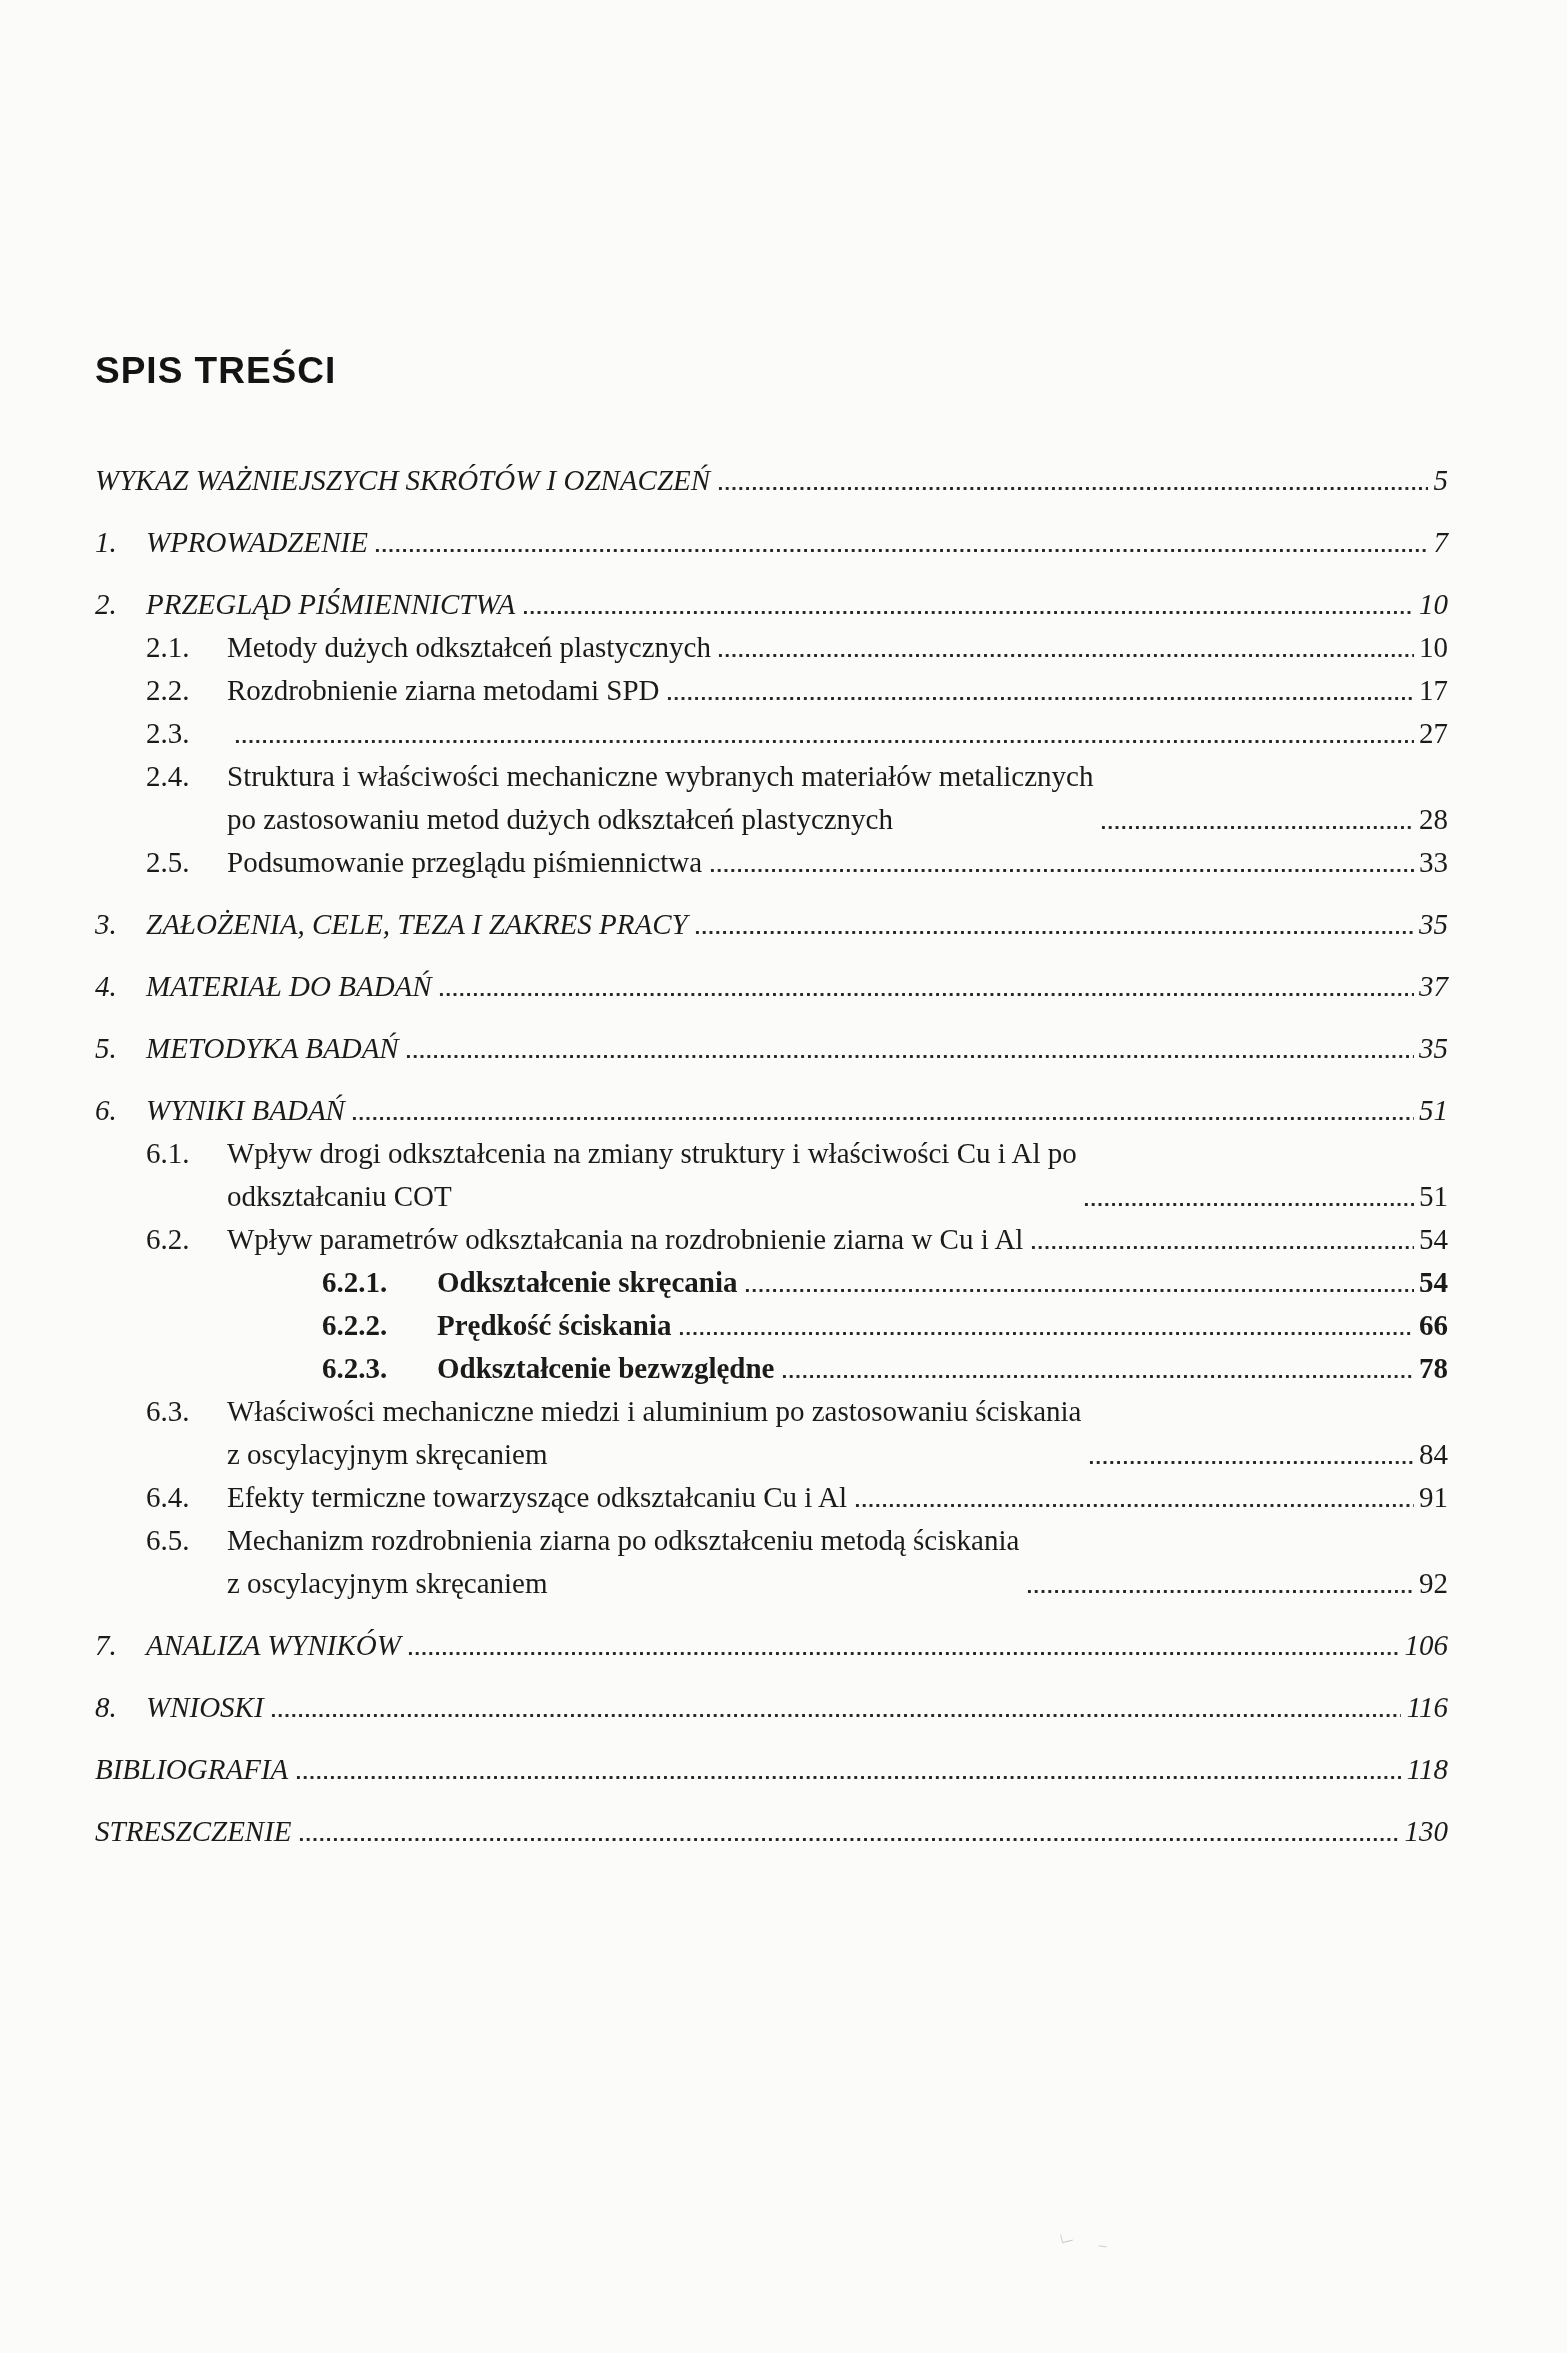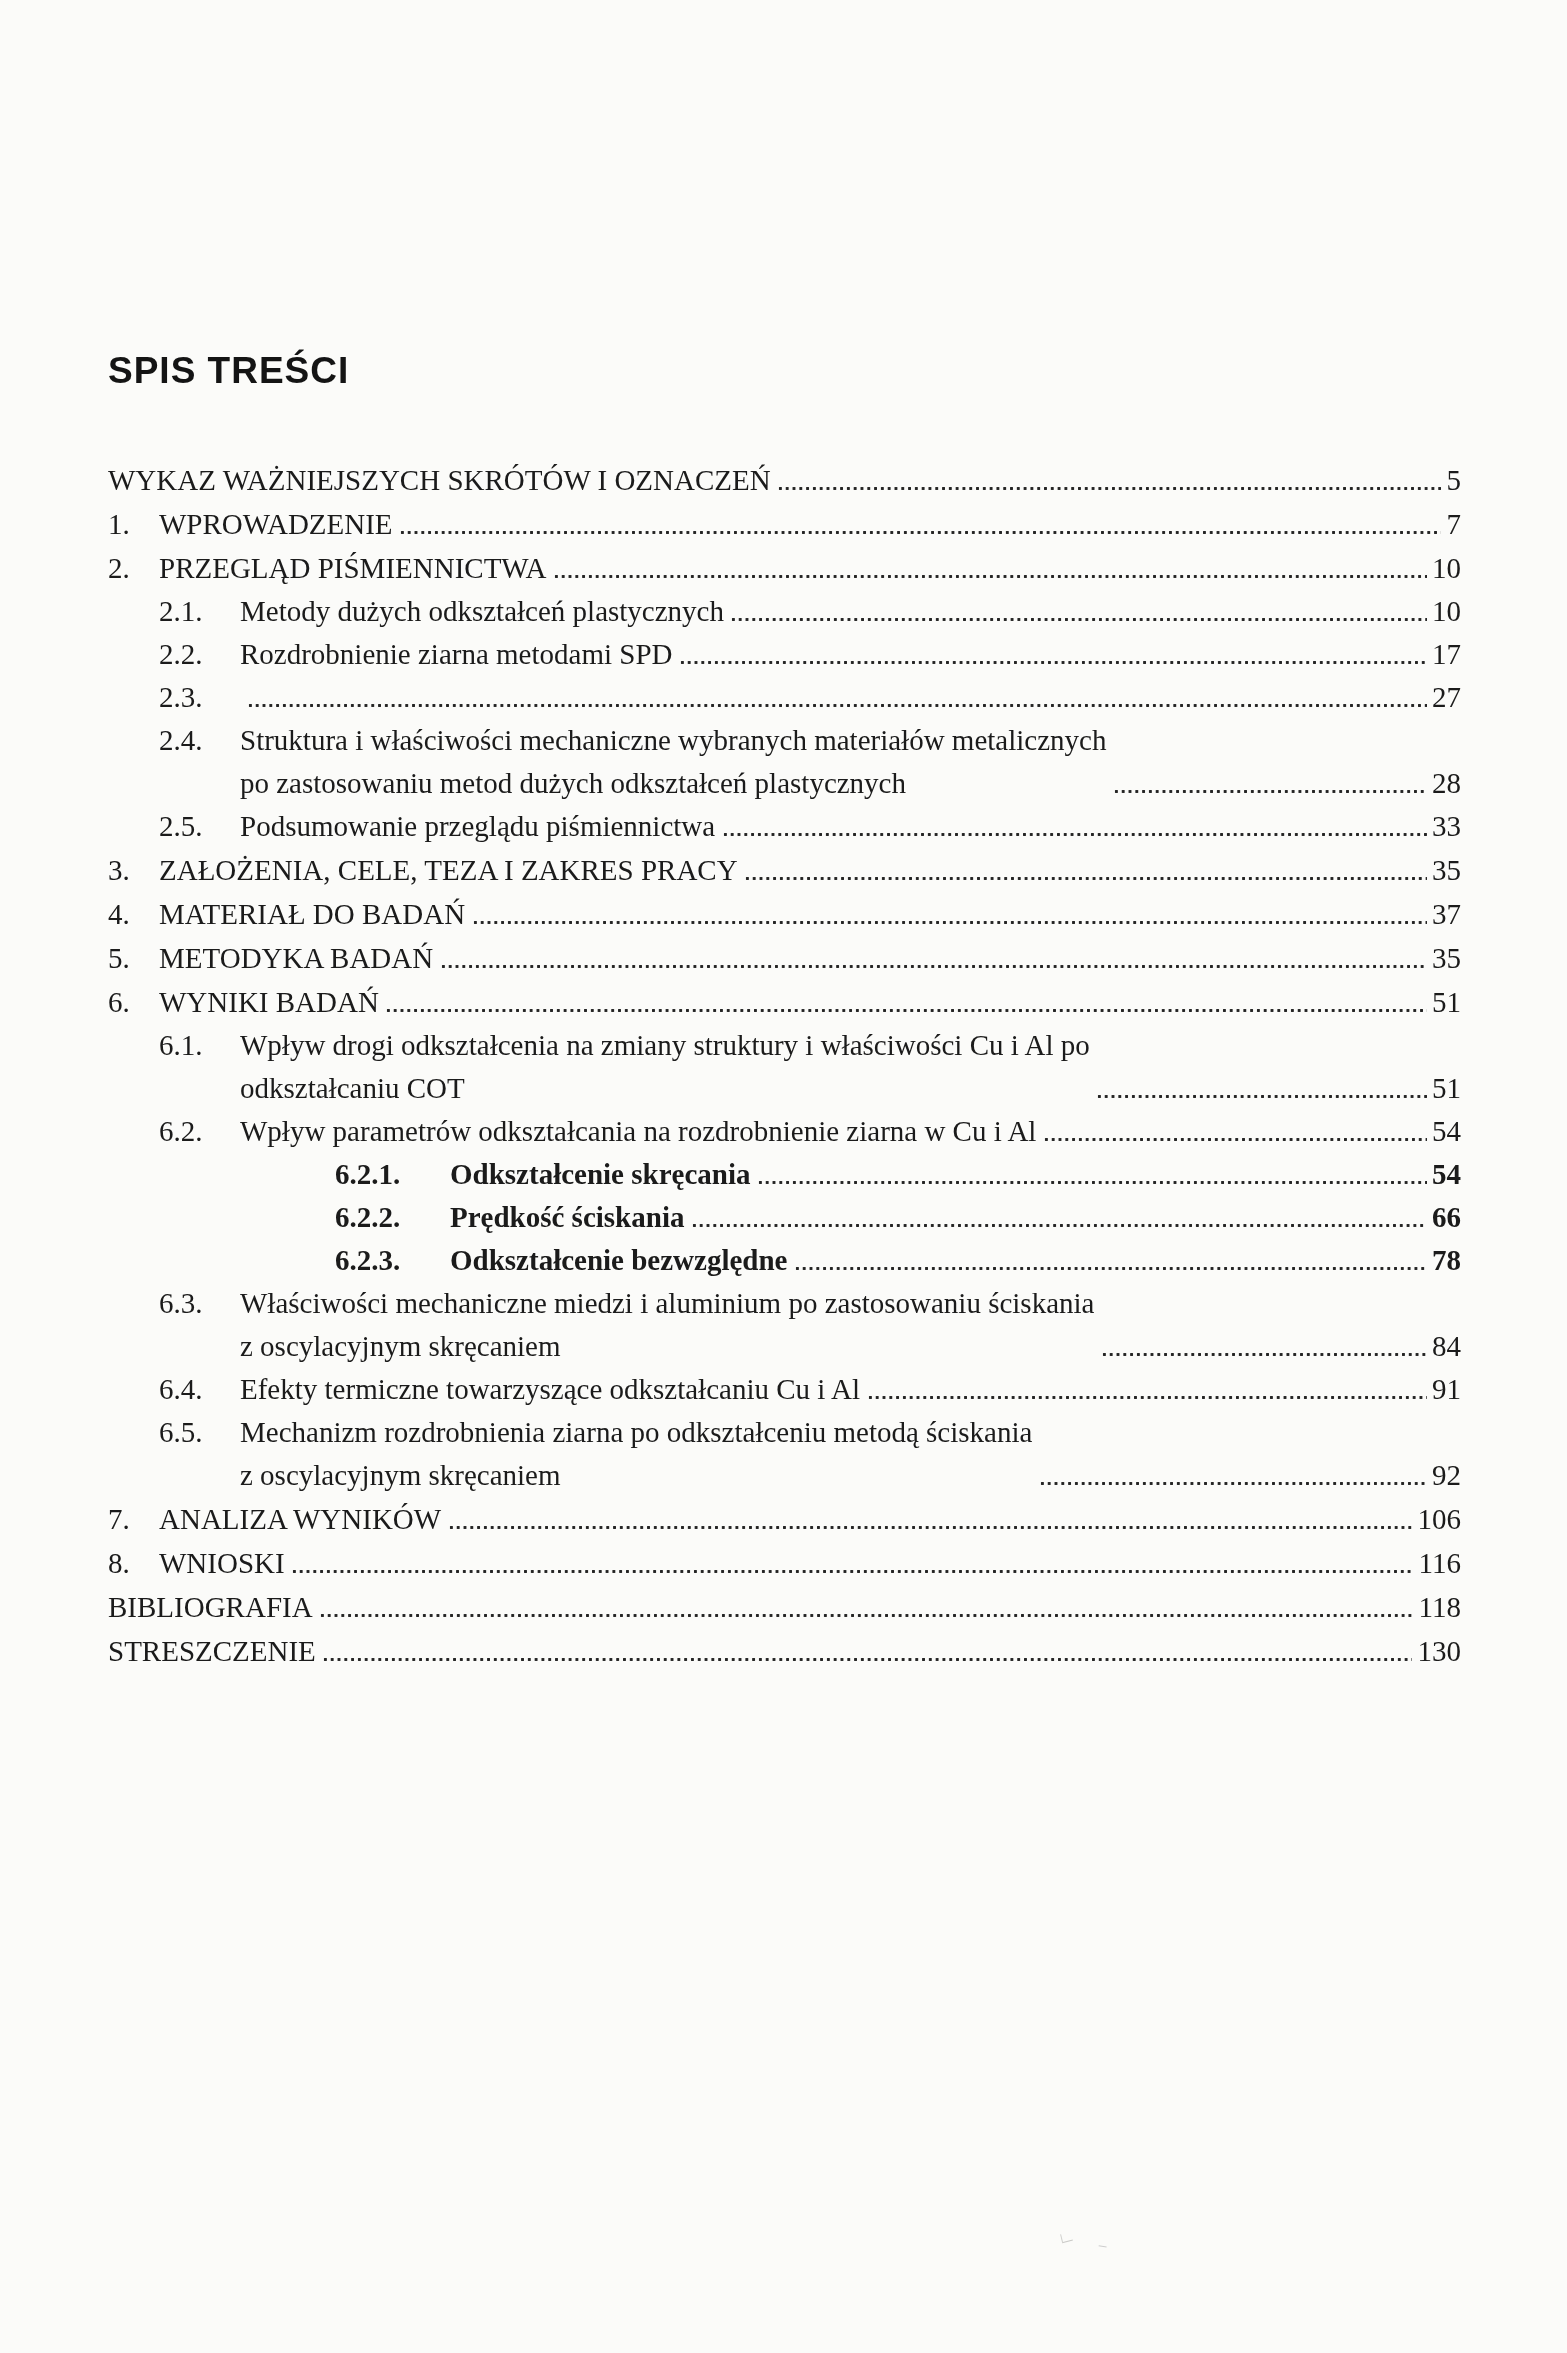--- a/index.html
+++ b/index.html
@@ -13,21 +13,21 @@
   body {
     background: #fbfbf9;
     color: #1b1b1b;
     font-family: "Liberation Serif", serif;
     overflow: hidden;
     position: relative;
   }
 
   .page {
     position: absolute;
-    left: 108px;
+    left: 95px;
     top: 350px;
     width: 1353px;
   }
 
   .doc-title {
     font-family: "Liberation Sans", sans-serif;
     font-weight: 700;
     font-size: 37px;
     letter-spacing: 1px;
     color: #141414;
@@ -36,21 +36,21 @@
   .toc {
     margin-top: 67px;
     font-size: 29px;
     line-height: 43px;
   }
 
   .entry {
     display: flex;
     align-items: flex-end;
   }
-  .entry.gap { margin-top: 1px; }
+  .entry.gap { margin-top: 19px; font-style: italic; }
 
   .entry-main {
     display: flex;
     min-width: 0;
   }
 
   .num { flex: 0 0 51px; }
 
   .level-1 { padding-left: 51px; }
   .level-1 .num { flex-basis: 81px; }

